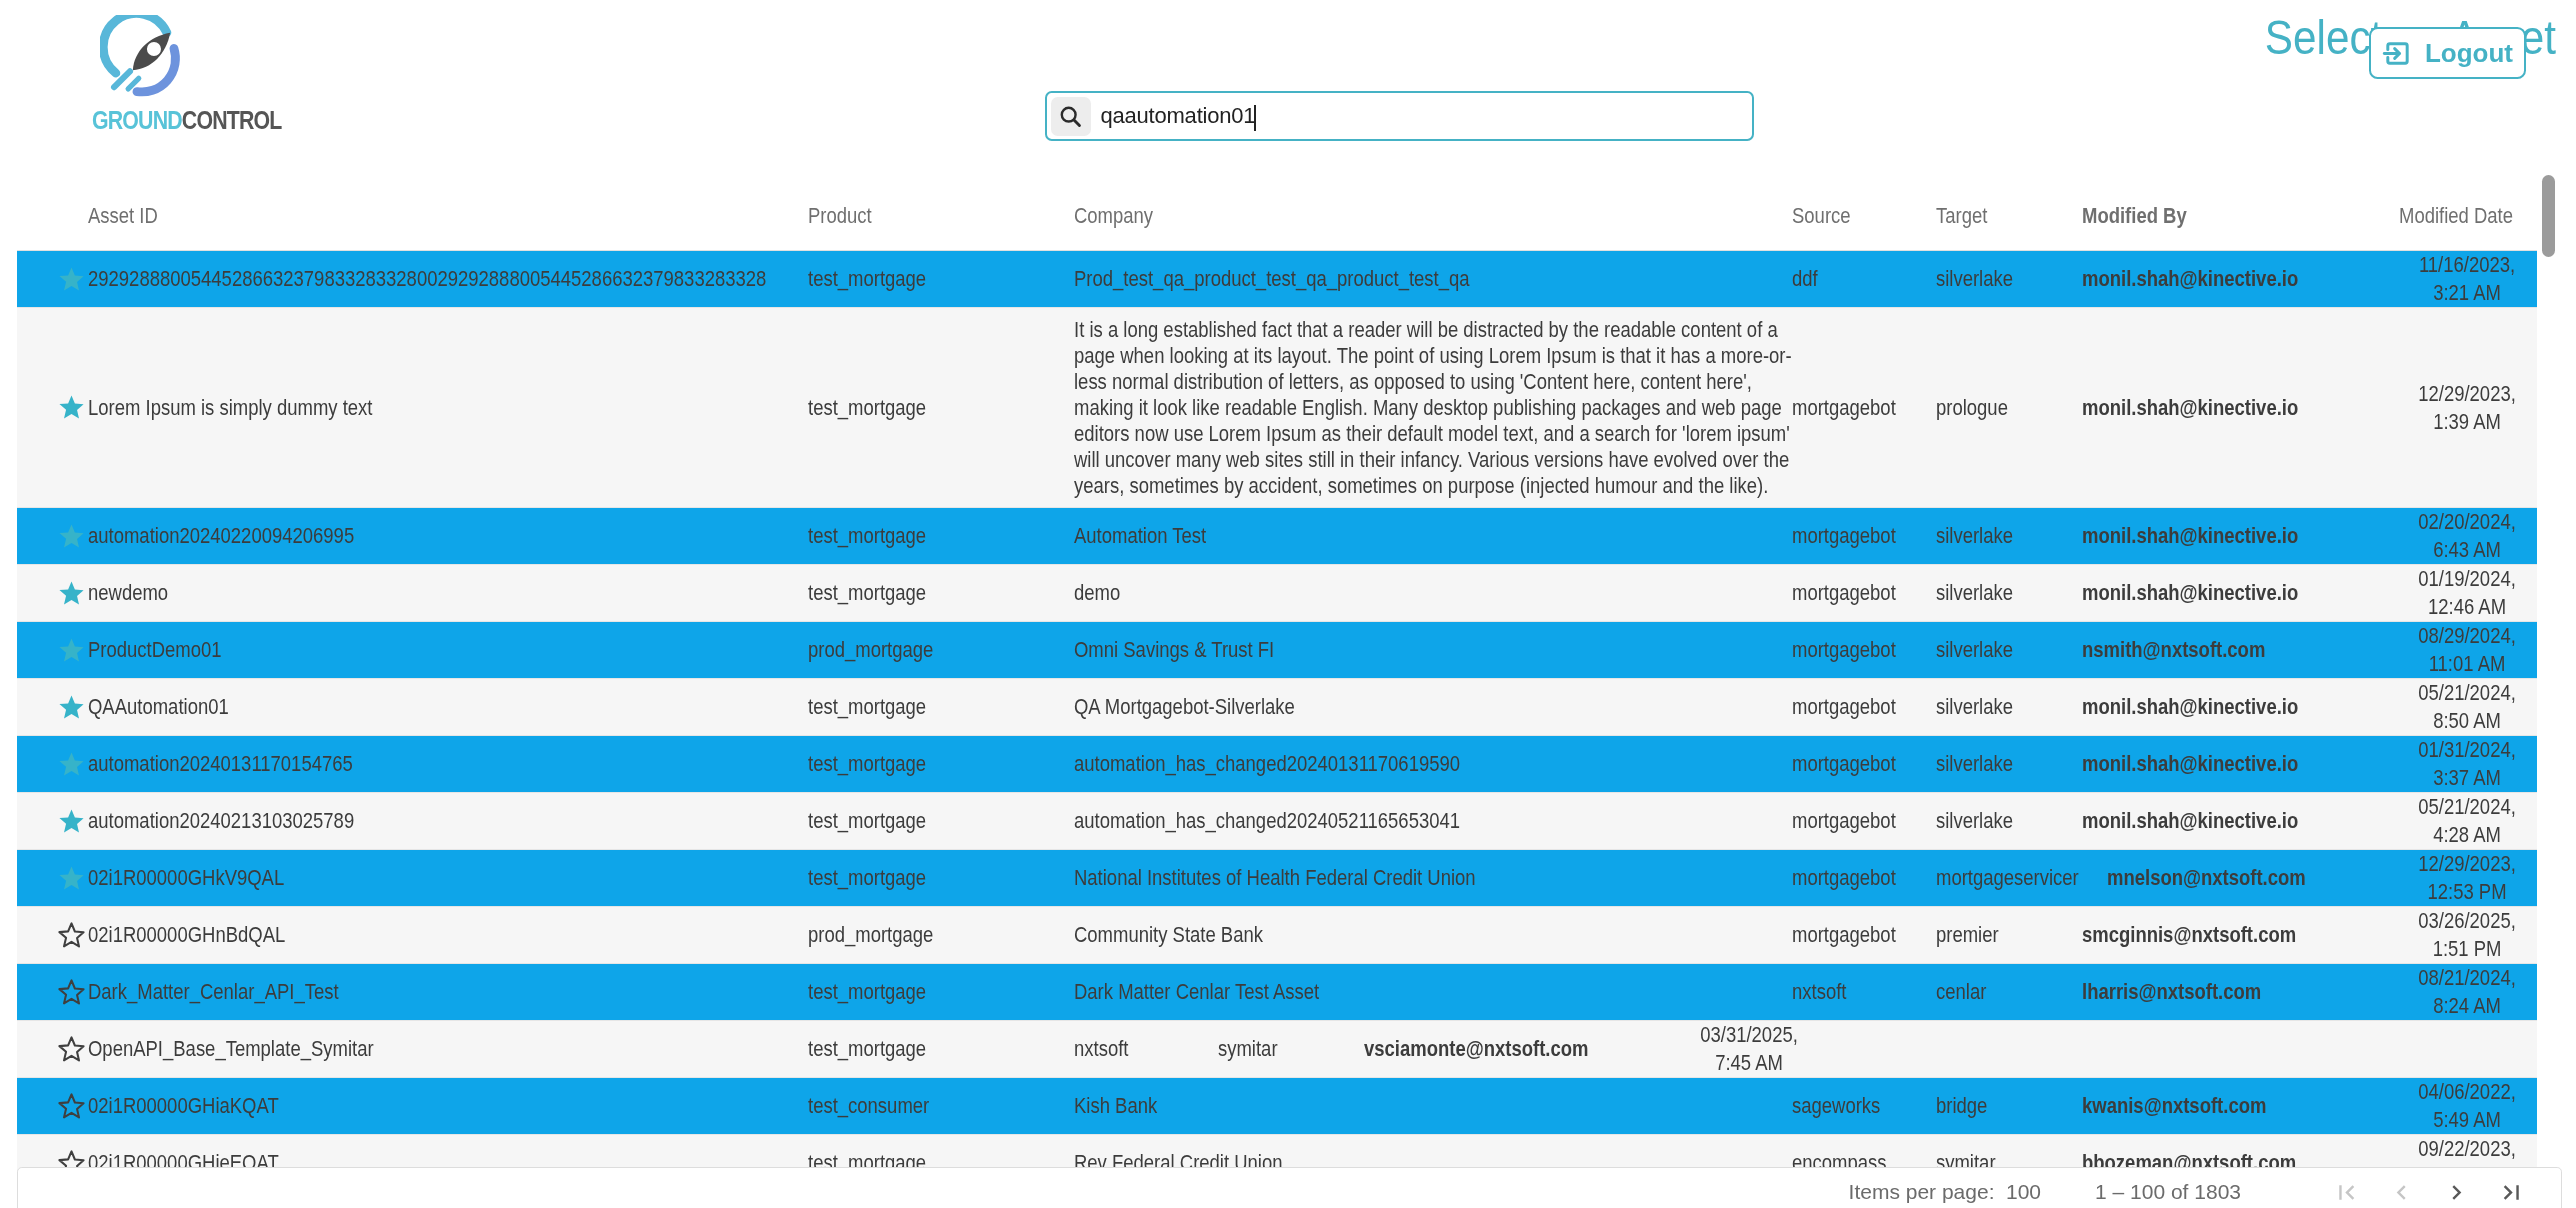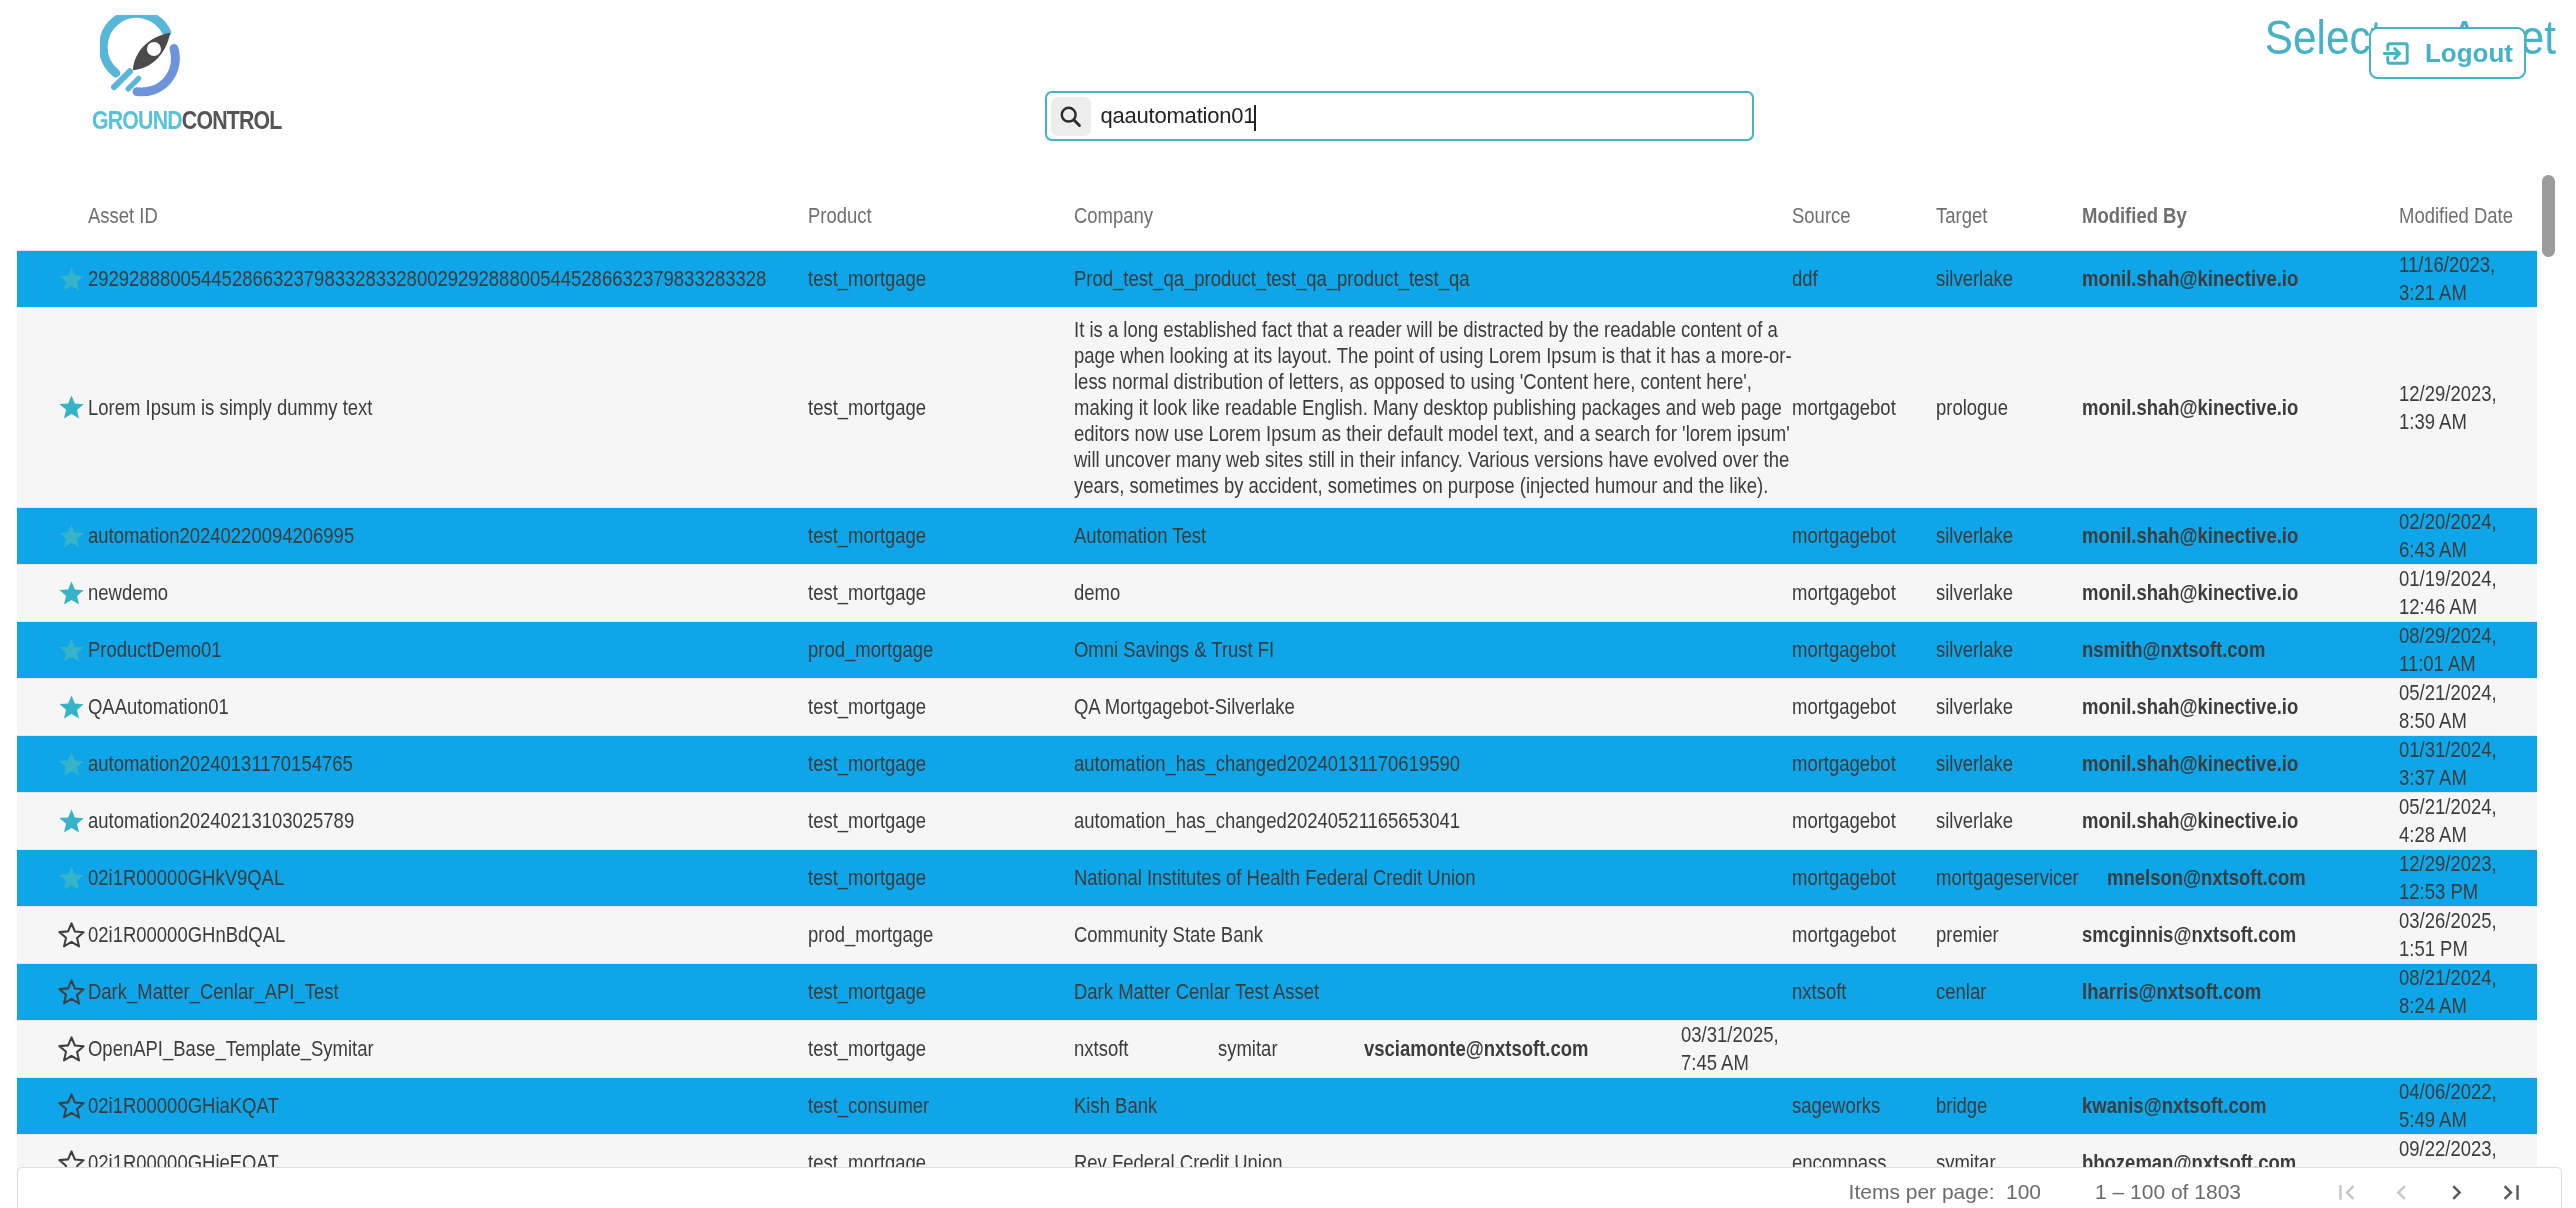--- a/index.html
+++ b/index.html
@@ -38,21 +38,21 @@
   .table{position:absolute;left:17px;top:182px;width:2520px;}
   .thead{display:flex;align-items:center;height:69px;padding-left:71px;box-sizing:border-box;
          color:#6f6f6f;font-size:22px;border-bottom:1px solid #e0e0e0;}
   .tx{display:inline-block;transform:scaleX(.84);transform-origin:0 50%;white-space:inherit;}
   .h-asset,.c-asset{width:720px;}
   .h-product,.c-product{width:266px;}
   .h-company,.c-company{width:718px;}
   .h-source,.c-source{width:144px;}
   .h-target,.c-target{width:146px;}
   .h-modified,.c-modified{width:317px;font-weight:bold;}
-  .h-date,.c-date{width:136px;}
+  .h-date,.c-date{width:136px;text-align:center;}
 
   .trow{display:flex;align-items:center;min-height:55px;border-bottom:1px solid #e6e6e6;
         padding-left:40px;box-sizing:border-box;background:#0ea5e9;font-size:22px;cursor:pointer;}
   .trow.alt{background:#f6f6f6;}
   .cell{white-space:nowrap;overflow:visible;}
   .c-company{white-space:normal;}
   .c-company .tx{width:855px;line-height:26px;padding:8.6px 0;}
   .c-date{white-space:normal;text-decoration:underline;}
   .c-date .tx{width:162px;line-height:28px;}
   .c-modified.shift{padding-left:25px;box-sizing:border-box;}

